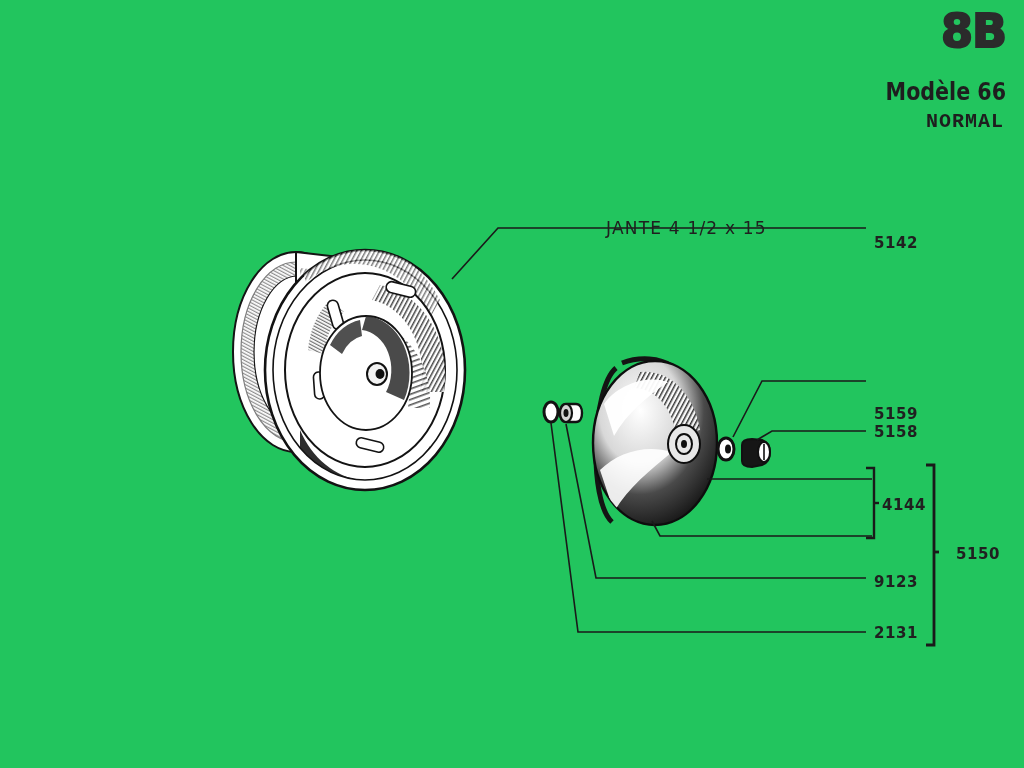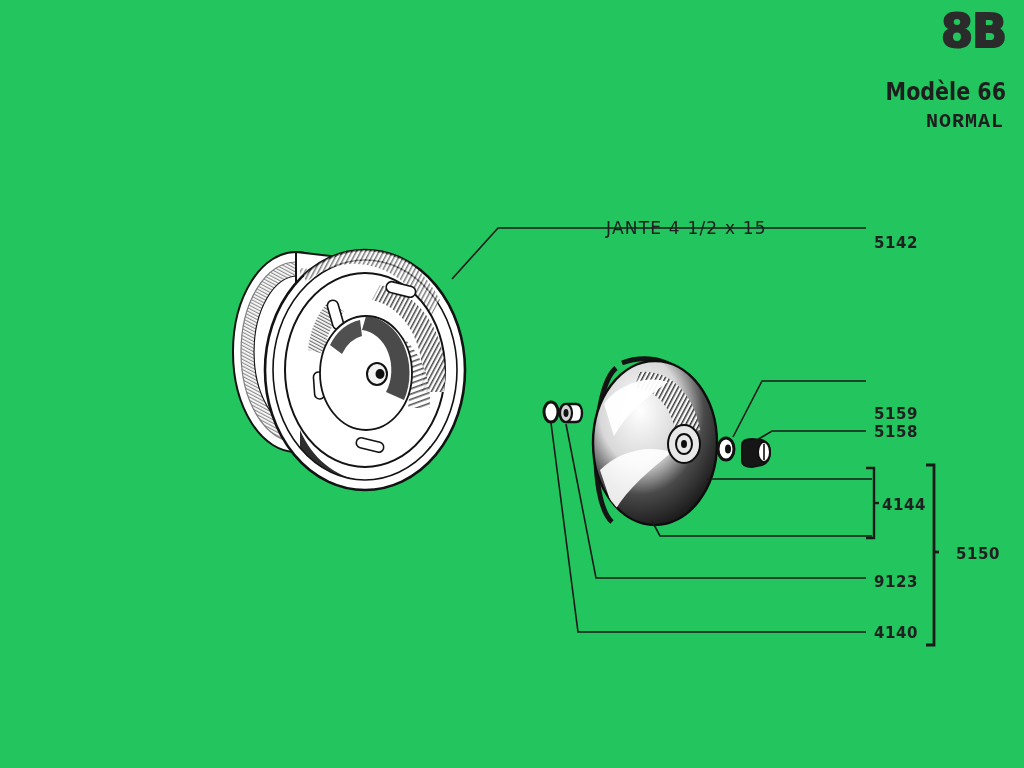--- a/index.html
+++ b/index.html
@@ -233,15 +233,15 @@
   <div class="hdr-normal">NORMAL</div>
 
   <div class="partname" style="left:606px; top:218px;">JANTE  4 1/2 x 15</div>
 
   <div class="ref" style="left:874px; top:234px;">5142</div>
   <div class="ref" style="left:874px; top:373px;margin-top:32px;">5159</div>
   <div class="ref" style="left:874px; top:423px;">5158</div>
   <div class="ref" style="left:882px; top:496px;">4144</div>
   <div class="ref" style="left:920px; top:545px;margin-left:36px;">5150</div>
   <div class="ref" style="left:874px; top:573px;">9123</div>
-  <div class="ref" style="left:874px; top:624px;">4140</div>
+  <div class="ref" style="left:874px; top:624px;">2131</div>
 
 </div>
 
 </body></html>

